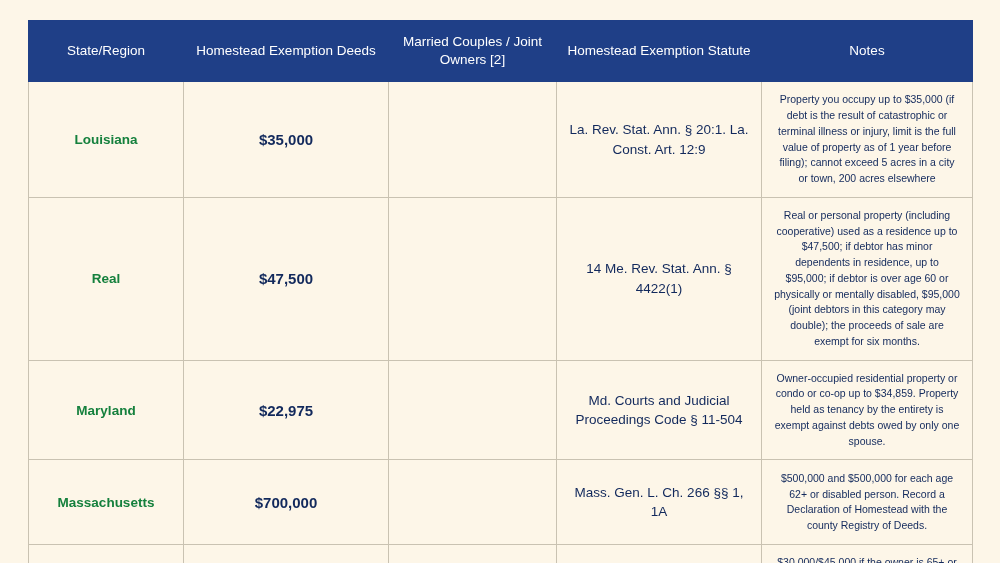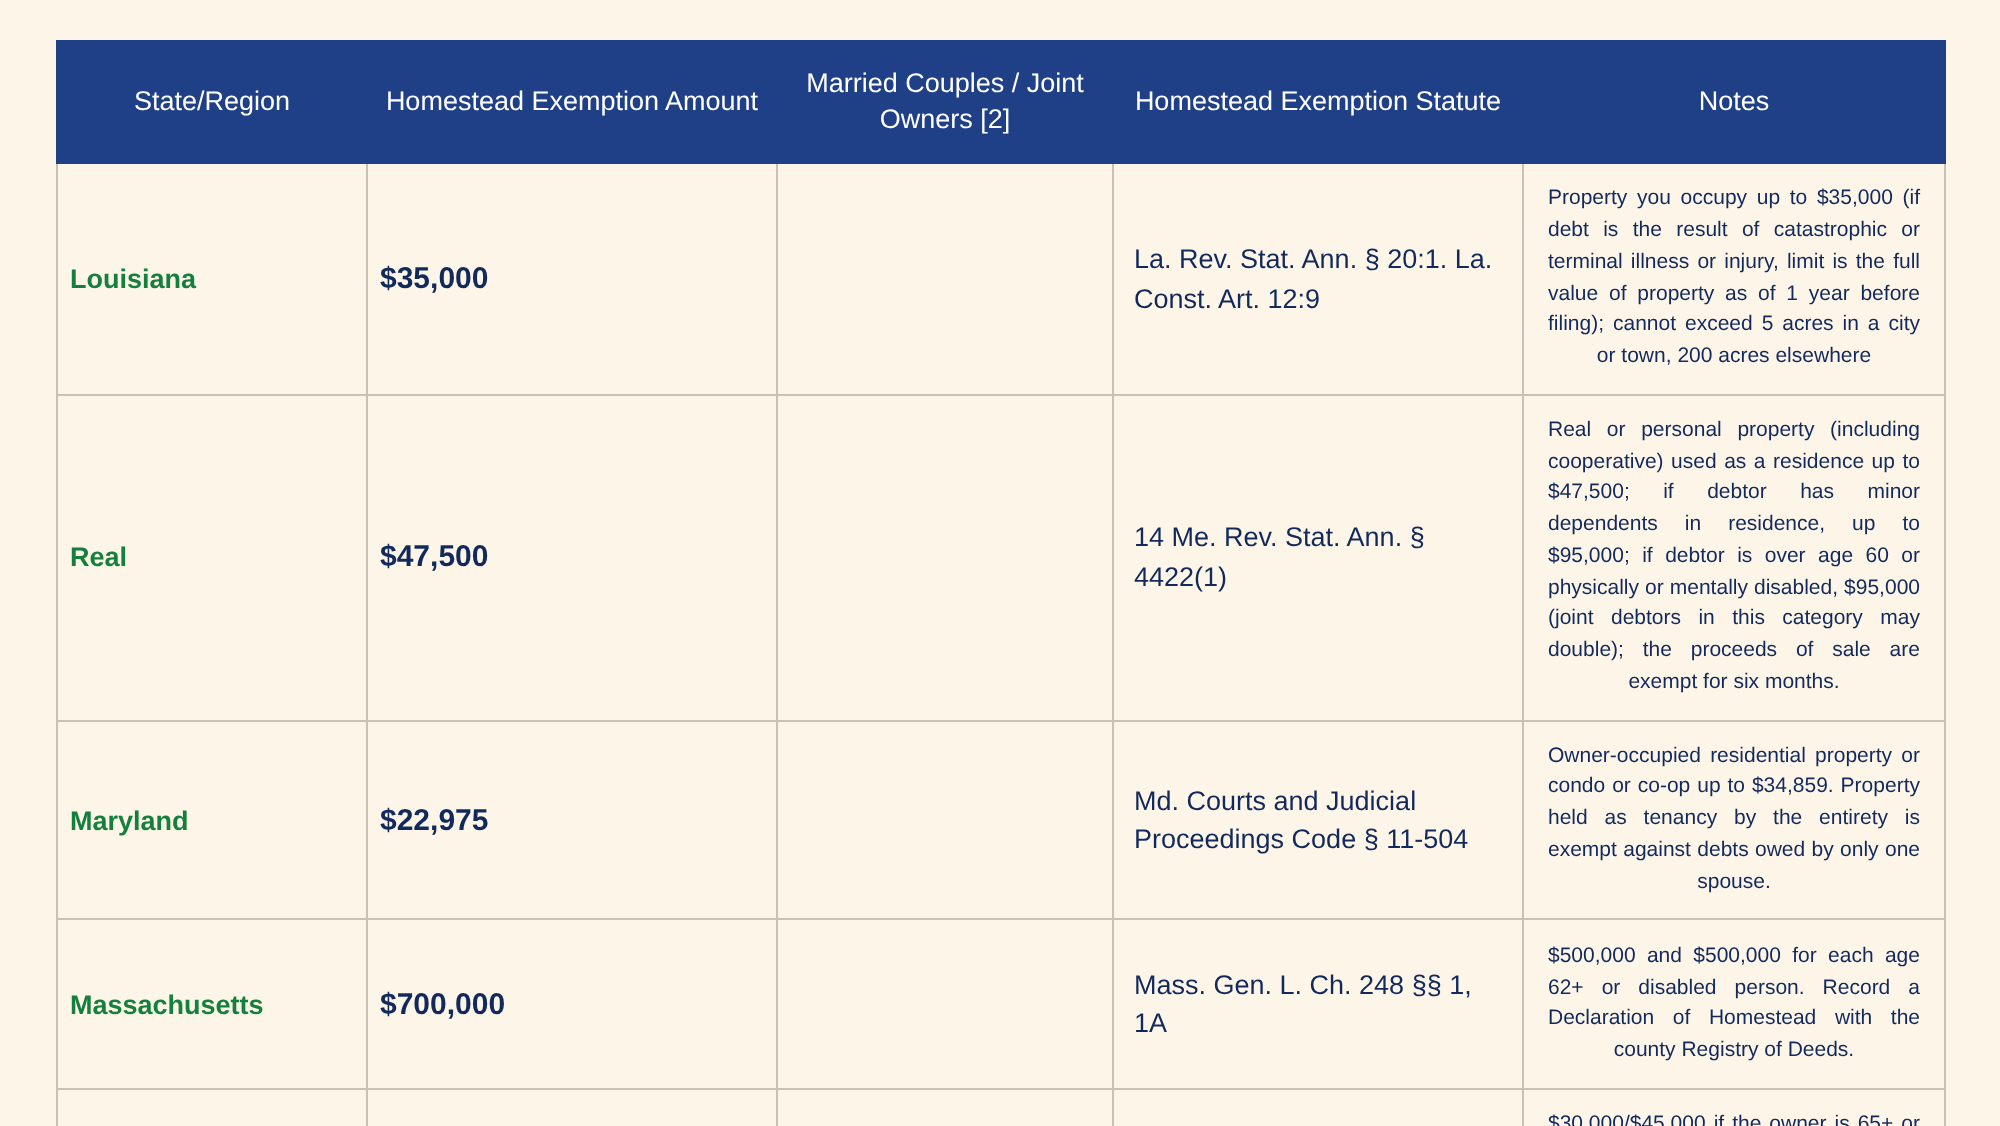--- a/index.html
+++ b/index.html
@@ -31,20 +31,21 @@
     font-size: 13.5px;
     line-height: 1.35;
     padding: 12px 8px;
     text-align: center;
     vertical-align: middle;
     border: 1px solid #1f3f87;
   }
   table.exemption-table td {
     border: 1px solid #c9c2b2;
     vertical-align: middle;
+    text-align: center;
     background: #fdf6e8;
   }
   .col-state { width: 155px; }
   .col-amount { width: 205px; }
   .col-joint { width: 168px; }
   .col-statute { width: 205px; }
   .col-notes { width: 211px; }
 
   td.state-cell {
     font-size: 13.5px;
@@ -92,21 +93,21 @@
     <colgroup>
       <col class="col-state">
       <col class="col-amount">
       <col class="col-joint">
       <col class="col-statute">
       <col class="col-notes">
     </colgroup>
     <thead>
       <tr>
         <th>State/Region</th>
-        <th>Homestead Exemption Amount</th>
+        <th>Homestead Exemption Deeds</th>
         <th>Married Couples / Joint Owners [2]</th>
         <th>Homestead Exemption Statute</th>
         <th>Notes</th>
       </tr>
     </thead>
     <tbody>
       <tr class="row-h-1">
         <td class="state-cell">Louisiana</td>
         <td class="amount-cell">$35,000</td>
         <td class="joint-cell"></td>
@@ -124,21 +125,21 @@
         <td class="state-cell">Maryland</td>
         <td class="amount-cell">$22,975</td>
         <td class="joint-cell"></td>
         <td class="statute-cell">Md. Courts and Judicial Proceedings Code § 11-504</td>
         <td class="notes-cell">Owner-occupied residential property or condo or co-op up to $34,859. Property held as tenancy by the entirety is exempt against debts owed by only one spouse.</td>
       </tr>
       <tr class="row-h-4">
         <td class="state-cell">Massachusetts</td>
         <td class="amount-cell">$700,000</td>
         <td class="joint-cell"></td>
-        <td class="statute-cell">Mass. Gen. L. Ch. 248 §§ 1, 1A</td>
+        <td class="statute-cell">Mass. Gen. L. Ch. 266 §§ 1, 1A</td>
         <td class="notes-cell">$500,000 and $500,000 for each age 62+ or disabled person. Record a Declaration of Homestead with the county Registry of Deeds.</td>
       </tr>
       <tr class="row-h-5">
         <td class="state-cell">Michigan</td>
         <td class="amount-cell">$30,000</td>
         <td class="joint-cell"></td>
         <td class="statute-cell">Mich. Comp. Laws Ann. § 600.5451(n)</td>
         <td class="notes-cell">$30,000/$45,000 if the owner is 65+ or disabled; the property cannot exceed 1 lot in a town, village, city, or 40 acres elsewhere; spouse or children of the deceased owner may claim homestead exemption.</td>
       </tr>
     </tbody>

